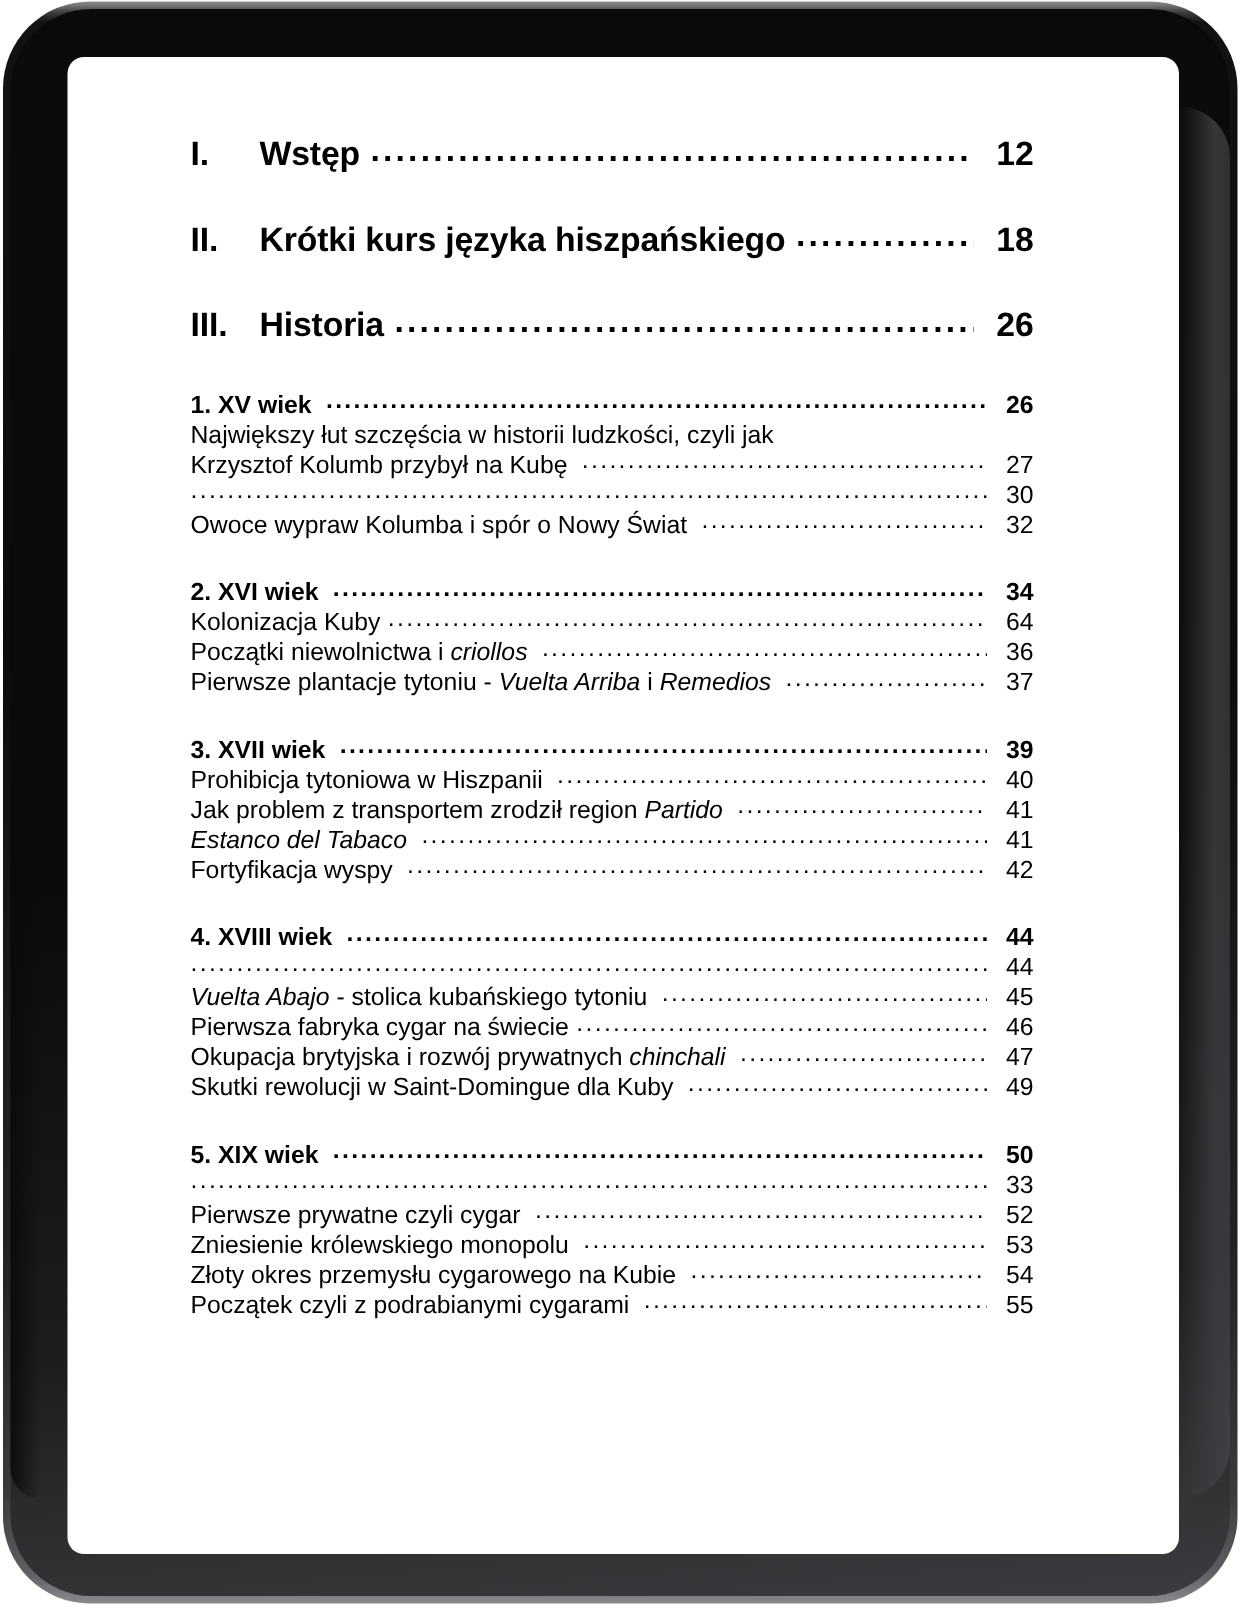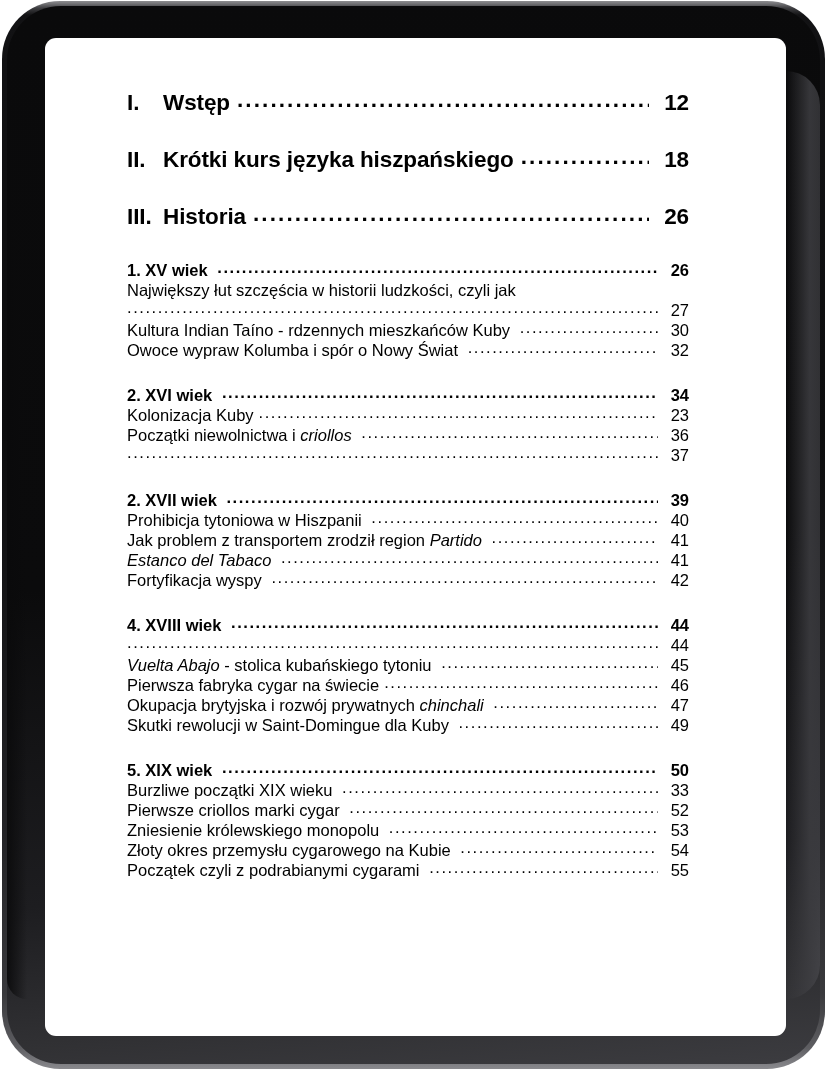--- a/index.html
+++ b/index.html
@@ -107,20 +107,21 @@
   }
   .part-roman {
     flex: 0 0 auto;
     min-width: 36px;
     white-space: pre;
   }
   .part-title {
     flex: 0 0 auto;
     white-space: pre;
     padding-right: 7px;
+    margin-left: 10px;
   }
   .part-leader {
     flex: 1 1 auto;
     overflow: hidden;
     white-space: nowrap;
     position: relative;
     top: -3px;
     letter-spacing: 2.1px;
     color: #000;
   }
@@ -214,58 +215,59 @@
               <span class="row-title">1. XV wiek </span>
               <span class="row-leader">.........................................................................................................................................................................</span>
               <span class="row-page">26</span>
             </div>
             <div class="entry-row row-nopage">
               <span class="row-title full"><span>Największy łut szczęścia w historii ludzkości, czyli jak</span></span>
               <span class="row-leader"></span>
               <span class="row-page"></span>
             </div>
             <div class="entry-row">
+              <span class="row-title"><span>Krzysztof Kolumb przybył na Kubę </span></span>
               <span class="row-leader">.........................................................................................................................................................................</span>
               <span class="row-page">27</span>
             </div>
             <div class="entry-row">
-              <span class="row-title"><span>Kultura Indian Taíno - rdzennych mieszkańców Kuby </span></span>
               <span class="row-leader">.........................................................................................................................................................................</span>
               <span class="row-page">30</span>
             </div>
             <div class="entry-row">
               <span class="row-title"><span>Owoce wypraw Kolumba i spór o Nowy Świat </span></span>
               <span class="row-leader">.........................................................................................................................................................................</span>
               <span class="row-page">32</span>
             </div>
           </div>
           <div class="chapter-group">
             <div class="chapter-row">
               <span class="row-title">2. XVI wiek </span>
               <span class="row-leader">.........................................................................................................................................................................</span>
               <span class="row-page">34</span>
             </div>
             <div class="entry-row">
               <span class="row-title"><span>Kolonizacja Kuby</span></span>
               <span class="row-leader">.........................................................................................................................................................................</span>
-              <span class="row-page">23</span>
+              <span class="row-page">64</span>
             </div>
             <div class="entry-row">
               <span class="row-title"><span>Początki niewolnictwa i </span><em class="it">criollos</em><span> </span></span>
               <span class="row-leader">.........................................................................................................................................................................</span>
               <span class="row-page">36</span>
             </div>
             <div class="entry-row">
+              <span class="row-title"><span>Pierwsze plantacje tytoniu - </span><em class="it">Vuelta Arriba</em><span> i </span><em class="it">Remedios</em><span> </span></span>
               <span class="row-leader">.........................................................................................................................................................................</span>
               <span class="row-page">37</span>
             </div>
           </div>
           <div class="chapter-group">
             <div class="chapter-row">
-              <span class="row-title">2. XVII wiek </span>
+              <span class="row-title">3. XVII wiek </span>
               <span class="row-leader">.........................................................................................................................................................................</span>
               <span class="row-page">39</span>
             </div>
             <div class="entry-row">
               <span class="row-title"><span>Prohibicja tytoniowa w Hiszpanii </span></span>
               <span class="row-leader">.........................................................................................................................................................................</span>
               <span class="row-page">40</span>
             </div>
             <div class="entry-row">
               <span class="row-title"><span>Jak problem z transportem zrodził region </span><em class="it">Partido</em><span> </span></span>
@@ -314,26 +316,25 @@
               <span class="row-page">49</span>
             </div>
           </div>
           <div class="chapter-group">
             <div class="chapter-row">
               <span class="row-title">5. XIX wiek </span>
               <span class="row-leader">.........................................................................................................................................................................</span>
               <span class="row-page">50</span>
             </div>
             <div class="entry-row">
-              <span class="row-title"><span>Burzliwe początki XIX wieku </span></span>
               <span class="row-leader">.........................................................................................................................................................................</span>
               <span class="row-page">33</span>
             </div>
             <div class="entry-row">
-              <span class="row-title"><span>Pierwsze criollos marki cygar </span></span>
+              <span class="row-title"><span>Pierwsze prywatne czyli cygar </span></span>
               <span class="row-leader">.........................................................................................................................................................................</span>
               <span class="row-page">52</span>
             </div>
             <div class="entry-row">
               <span class="row-title"><span>Zniesienie królewskiego monopolu </span></span>
               <span class="row-leader">.........................................................................................................................................................................</span>
               <span class="row-page">53</span>
             </div>
             <div class="entry-row">
               <span class="row-title"><span>Złoty okres przemysłu cygarowego na Kubie </span></span>

